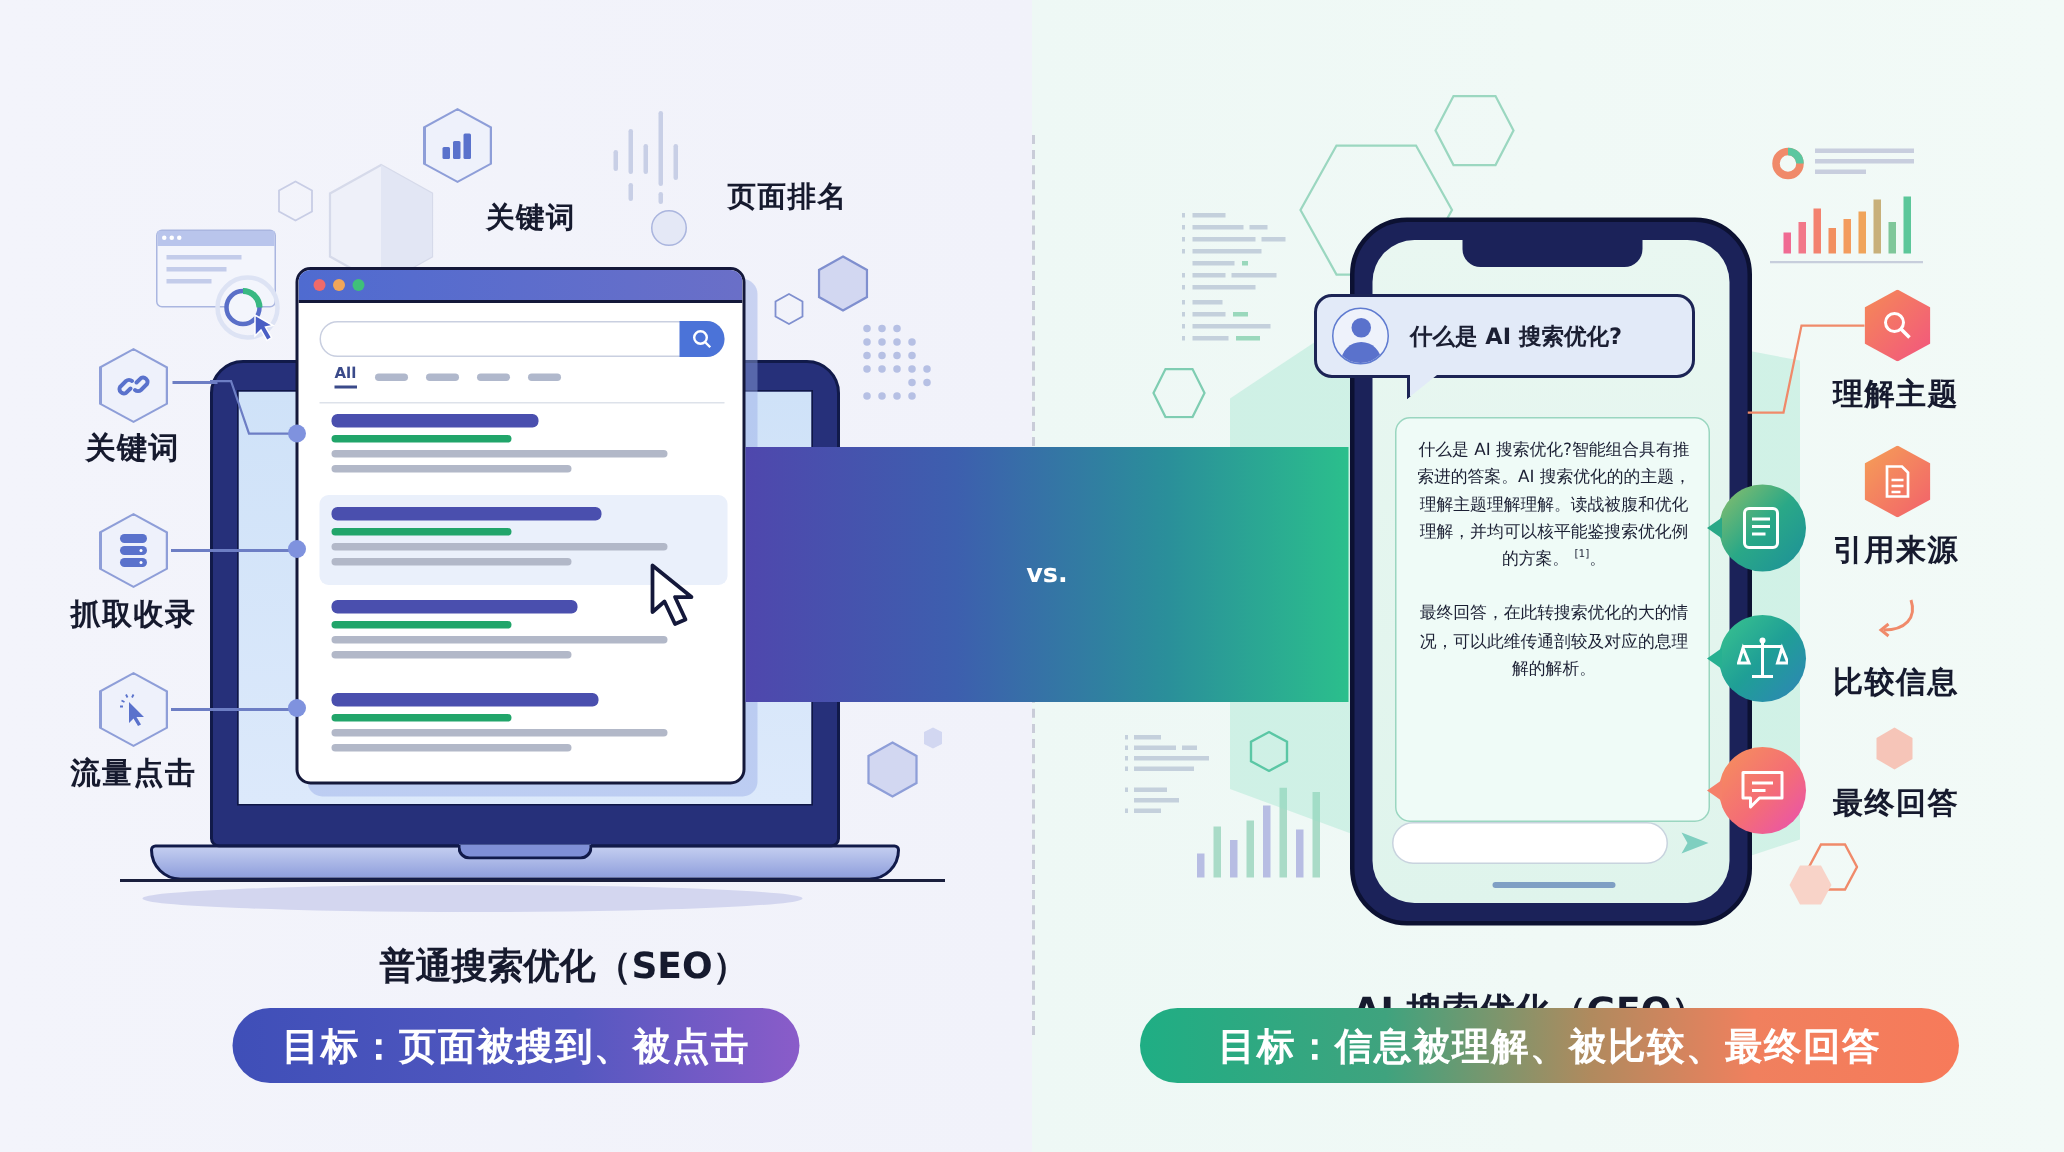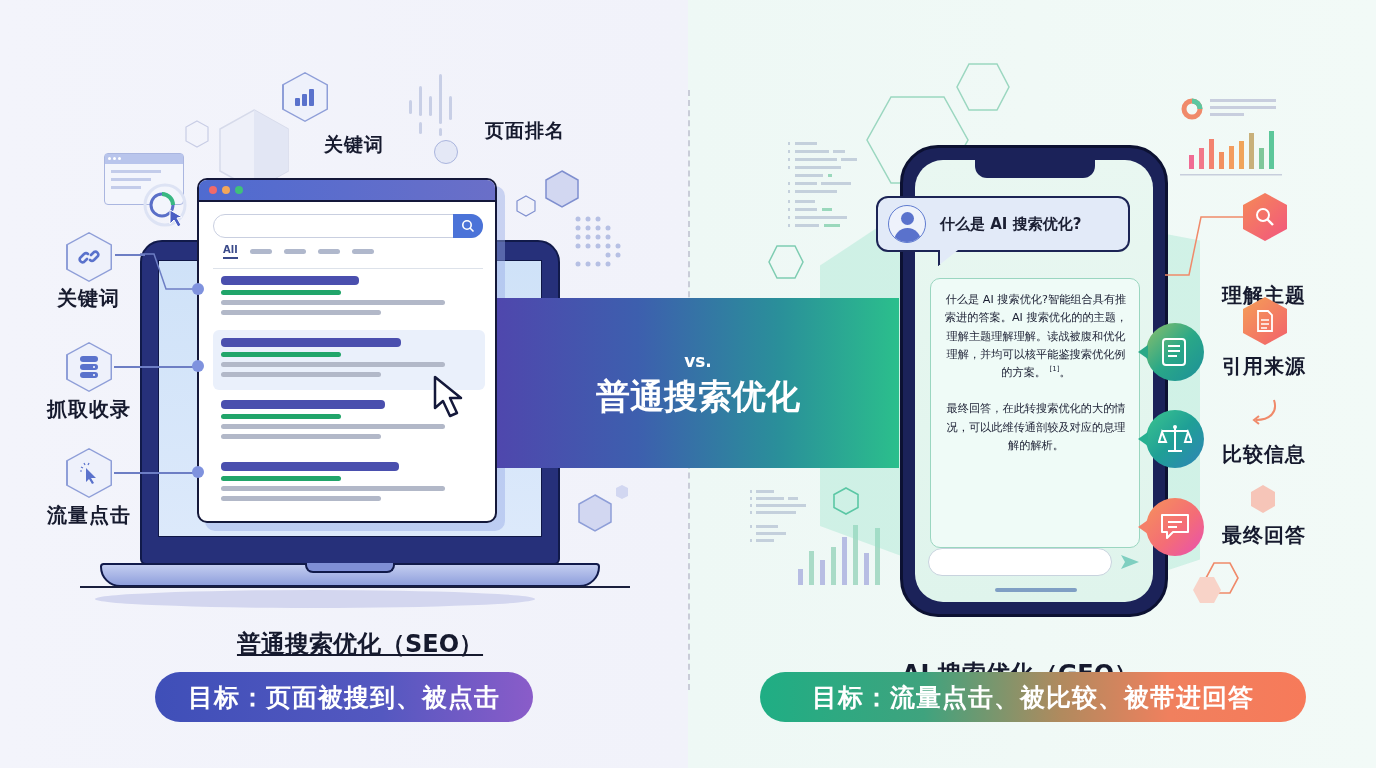--- a/index.html
+++ b/index.html
@@ -361,21 +361,21 @@
           <line x1="3" y1="5" x2="5" y2="6"></line>
           <line x1="6" y1="1" x2="7" y2="3"></line>
           <line x1="11" y1="1" x2="10" y2="3"></line>
           <line x1="2" y1="9" x2="4" y2="9"></line>
         </g>
       </svg>
   </div>
 </div>
 <div class="side-label" style="left:47px;top:502px;">流量点击</div>
 
-<div class="section-title" style="left:150px;top:628px;width:420px;text-decoration:underline;">普通搜索优化（SEO）</div>
+<div class="section-title" style="left:166px;top:628px;width:420px;">普通搜索优化（SEO）</div>
 <div class="goal-pill" style="left:155px;top:672px;width:378px;background:linear-gradient(90deg,#3f4fb8,#5458c0 60%,#8a5cc9);">目标：页面被搜到、被点击</div>
 
 <svg class="abs" style="left:865px;top:95px" width="105" height="90" viewBox="0 0 105 90">
     <polygon points="26,2 79,2 103,45 79,88 26,88 2,45" fill="none" stroke="#9bd7c0" stroke-width="1.5"></polygon>
   </svg>
 <svg class="abs" style="left:955px;top:62px" width="56" height="50" viewBox="0 0 56 50">
     <polygon points="14,2 42,2 54,25 42,48 14,48 2,25" fill="none" stroke="#9bd7c0" stroke-width="1.5"></polygon>
   </svg>
 <svg class="abs" style="left:768px;top:245px" width="36" height="34" viewBox="0 0 36 34">
     <polygon points="9,1 27,1 35,17 27,33 9,33 1,17" fill="none" stroke="#7fcdb2" stroke-width="1.5"></polygon>
@@ -525,21 +525,21 @@
 
 <svg class="abs" style="left:1165px;top:215px" width="80" height="62" viewBox="0 0 80 62">
     <polyline points="0,60 24,60 36,2 78,2" fill="none" stroke="#f08a6a" stroke-width="1.5"></polyline>
   </svg>
 <div class="hex-solid" style="left:1243px;top:193px;background:linear-gradient(135deg,#f58a56,#f2557f);">
   <svg width="22" height="22" viewBox="0 0 22 22">
       <circle cx="9" cy="9" r="6" fill="none" stroke="#fff" stroke-width="2"></circle>
       <line x1="13.5" y1="13.5" x2="19" y2="19" stroke="#fff" stroke-width="2.4"></line>
     </svg>
 </div>
-<div class="right-label" style="left:1222px;top:249px;margin-top:33px;">理解主题</div>
+<div class="right-label" style="left:1222px;top:249px;">理解主题</div>
 
 <div class="hex-solid" style="left:1243px;top:297px;background:linear-gradient(135deg,#f5a056,#f2606c);">
   <svg width="18" height="22" viewBox="0 0 18 22">
       <path d="M2 1 H12 L16 5 V21 H2 Z" fill="none" stroke="#fff" stroke-width="1.8"></path>
       <g stroke="#fff" stroke-width="1.6">
         <line x1="5" y1="10" x2="13" y2="10"></line>
         <line x1="5" y1="14" x2="13" y2="14"></line>
         <line x1="5" y1="18" x2="11" y2="18"></line>
       </g>
     </svg>
@@ -557,18 +557,17 @@
   </svg>
 <div class="right-label" style="left:1222px;top:522px;">最终回答</div>
 <svg class="abs" style="left:1205px;top:562px" width="34" height="32" viewBox="0 0 34 32">
     <polygon points="9,1 25,1 33,16 25,31 9,31 1,16" fill="none" stroke="#f08a6a" stroke-width="1.6"></polygon>
   </svg>
 <svg class="abs" style="left:1192px;top:576px" width="30" height="28" viewBox="0 0 30 28">
     <polygon points="8,1 22,1 29,14 22,27 8,27 1,14" fill="#f8d3c8"></polygon>
   </svg>
 
 <div class="section-title" style="left:830px;top:628px;width:380px;margin-top:30px;">AI 搜索优化（GEO）</div>
-<div class="goal-pill" style="left:760px;top:672px;width:546px;background:linear-gradient(90deg,#1fae84,#3fa37e 30%,#b08a5e 55%,#f0805e 75%,#f77a5a);">目标：流量点击、被比较、被带进回答</div>
+<div class="goal-pill" style="left:760px;top:672px;width:546px;background:linear-gradient(90deg,#1fae84,#3fa37e 30%,#b08a5e 55%,#f0805e 75%,#f77a5a);">目标：信息被理解、被比较、最终回答</div>
 
 <div class="banner">
   <div class="l2">vs.</div>
-  <div class="l3">普通搜索优化</div>
 </div>
 
 </body></html>

